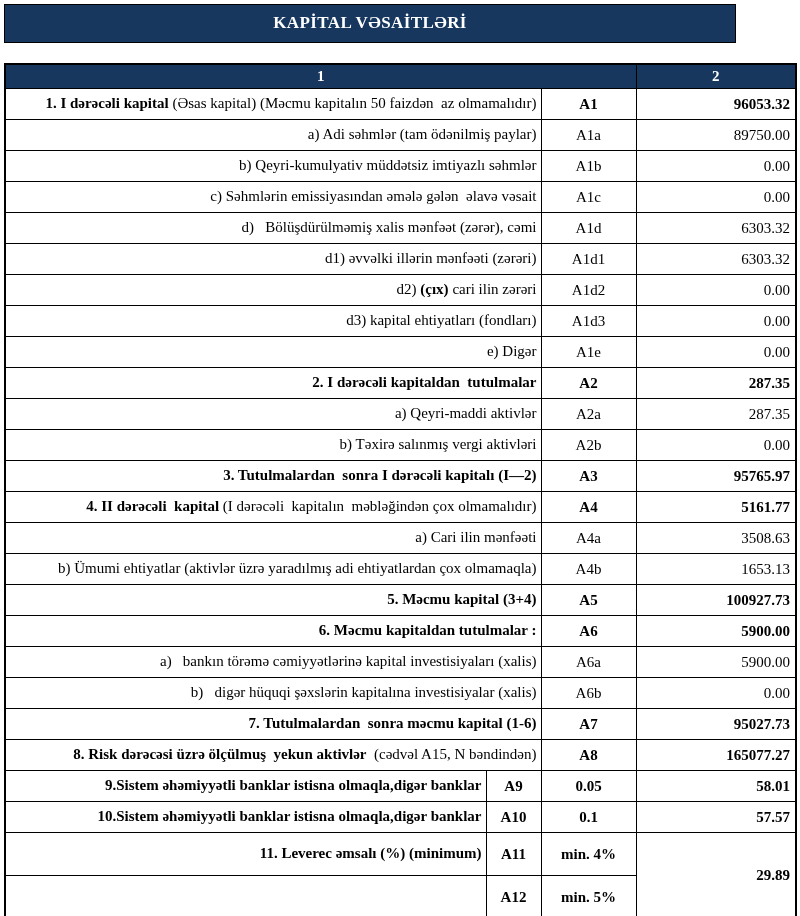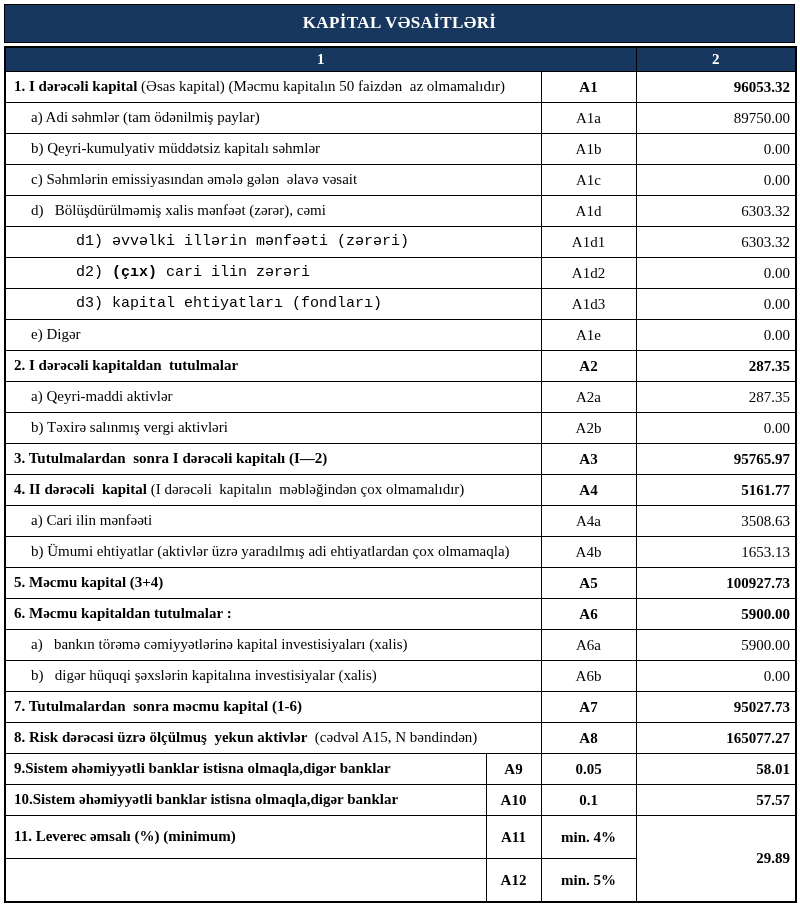--- a/index.html
+++ b/index.html
@@ -4,30 +4,30 @@
 <style>
   html,body{margin:0;padding:0;background:#ffffff;}
   body{
     width:800px;height:916px;overflow:hidden;
     font-family:"Liberation Serif","DejaVu Serif",serif;
     color:#000;
   }
   .page{padding:4px 5px 0 4px;}
   .title-bar{
     box-sizing:border-box;
-    width:791px;
+    width:732px;
     background:#17375E;
     color:#fff;
     border:1px solid #000;
     text-align:center;
     font-weight:bold;
     font-size:17px;
     letter-spacing:0.4px;
     padding:8px 0 9px 0;
-    margin-bottom:3px;
+    margin-bottom:20px;
   }
   table{
     border-collapse:collapse;
     table-layout:fixed;
     width:791px;
     border:2.5px solid #000;
   }
   col.c1{width:481px;}
   col.c2{width:55px;}
   col.c3{width:95px;}
@@ -42,27 +42,27 @@
     background:#17375E;
     color:#fff;
     font-weight:bold;
     height:21px;
     text-align:center;
     padding:1px 0;
   }
   tr.reg td{height:24px;}
   tr.tall td{height:36px;}
   td.label{
-    text-align:left;
+    text-align:right;
     padding:3px 4px 3px 8px;
     white-space:pre-wrap;
     line-height:1.15;
   }
   td.label.ind1{padding-left:25px;}
-  td.label.ind2{padding-left:70px;font-family:Liberation Mono, monospace;}
+  td.label.ind2{padding-left:70px;}
   td.code,td.pct{text-align:center;padding:3px 2px;margin-top:27px;}
   td.value{text-align:right;padding:3px 5px 3px 2px;}
   .b{font-weight:bold;}
   b{font-weight:bold;}
 </style>
 </head>
 <body>
 
 <div class="page">
   <div class="title-bar">KAPİTAL VƏSAİTLƏRİ</div>
@@ -85,21 +85,21 @@
           <td class="label" colspan="2"><b>1. I dərəcəli kapital</b><span> (Əsas kapital) (Məcmu kapitalın 50 faizdən  az olmamalıdır)</span></td>
           <td class="code b">A1</td>
           <td class="value b">96053.32</td>
         </tr>
         <tr class="reg">
           <td class="label ind1" colspan="2"><span>a) Adi səhmlər (tam ödənilmiş paylar)</span></td>
           <td class="code">A1a</td>
           <td class="value">89750.00</td>
         </tr>
         <tr class="reg">
-          <td class="label ind1" colspan="2"><span>b) Qeyri-kumulyativ müddətsiz kapitalı səhmlər</span></td>
+          <td class="label ind1" colspan="2"><span>b) Qeyri-kumulyativ müddətsiz imtiyazlı səhmlər</span></td>
           <td class="code">A1b</td>
           <td class="value">0.00</td>
         </tr>
         <tr class="reg">
           <td class="label ind1" colspan="2"><span>c) Səhmlərin emissiyasından əmələ gələn  əlavə vəsait</span></td>
           <td class="code">A1c</td>
           <td class="value">0.00</td>
         </tr>
         <tr class="reg">
           <td class="label ind1" colspan="2"><span>d)   Bölüşdürülməmiş xalis mənfəət (zərər), cəmi</span></td>

